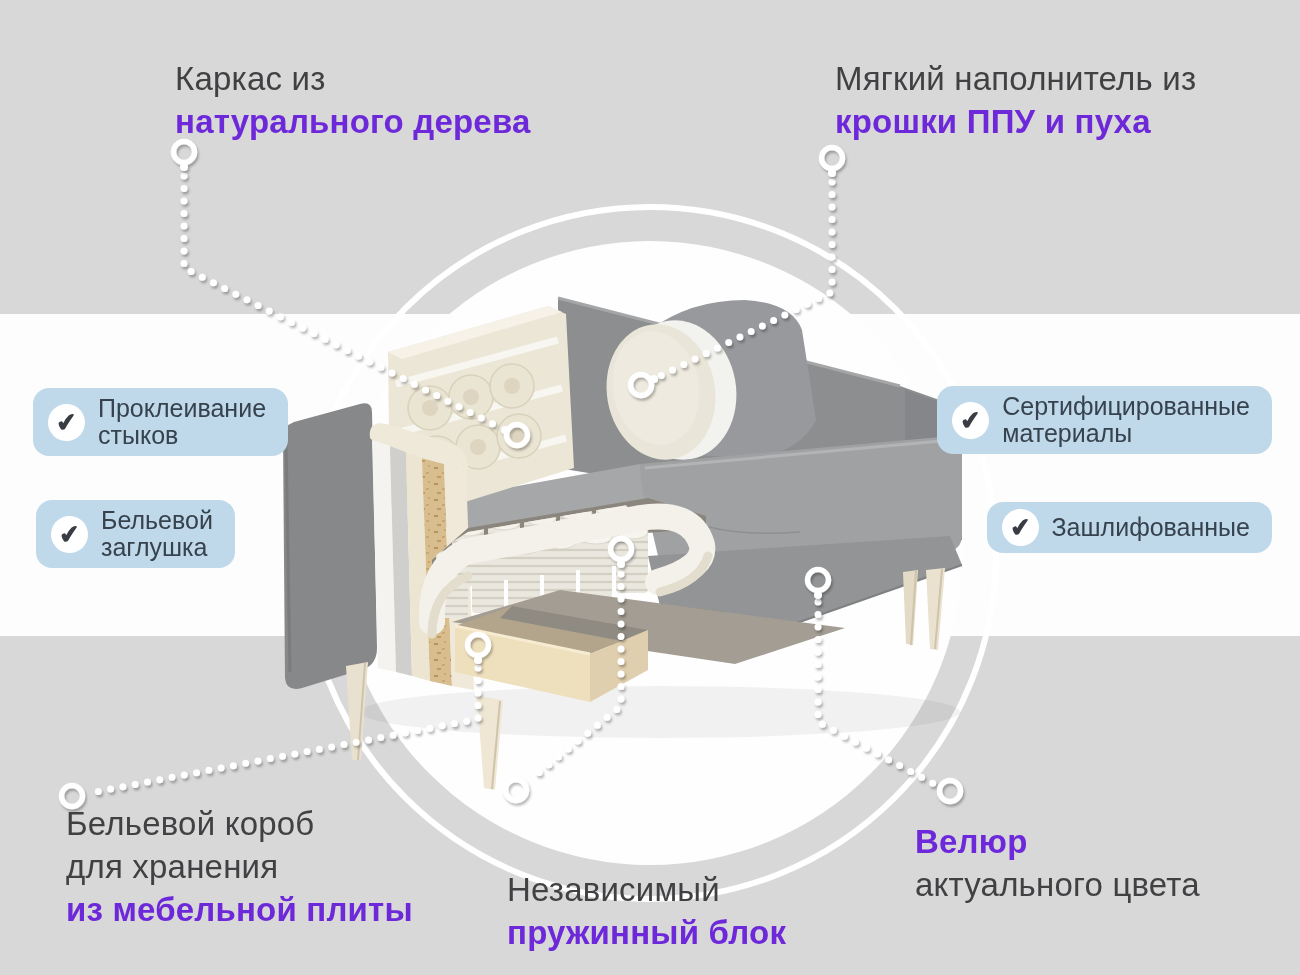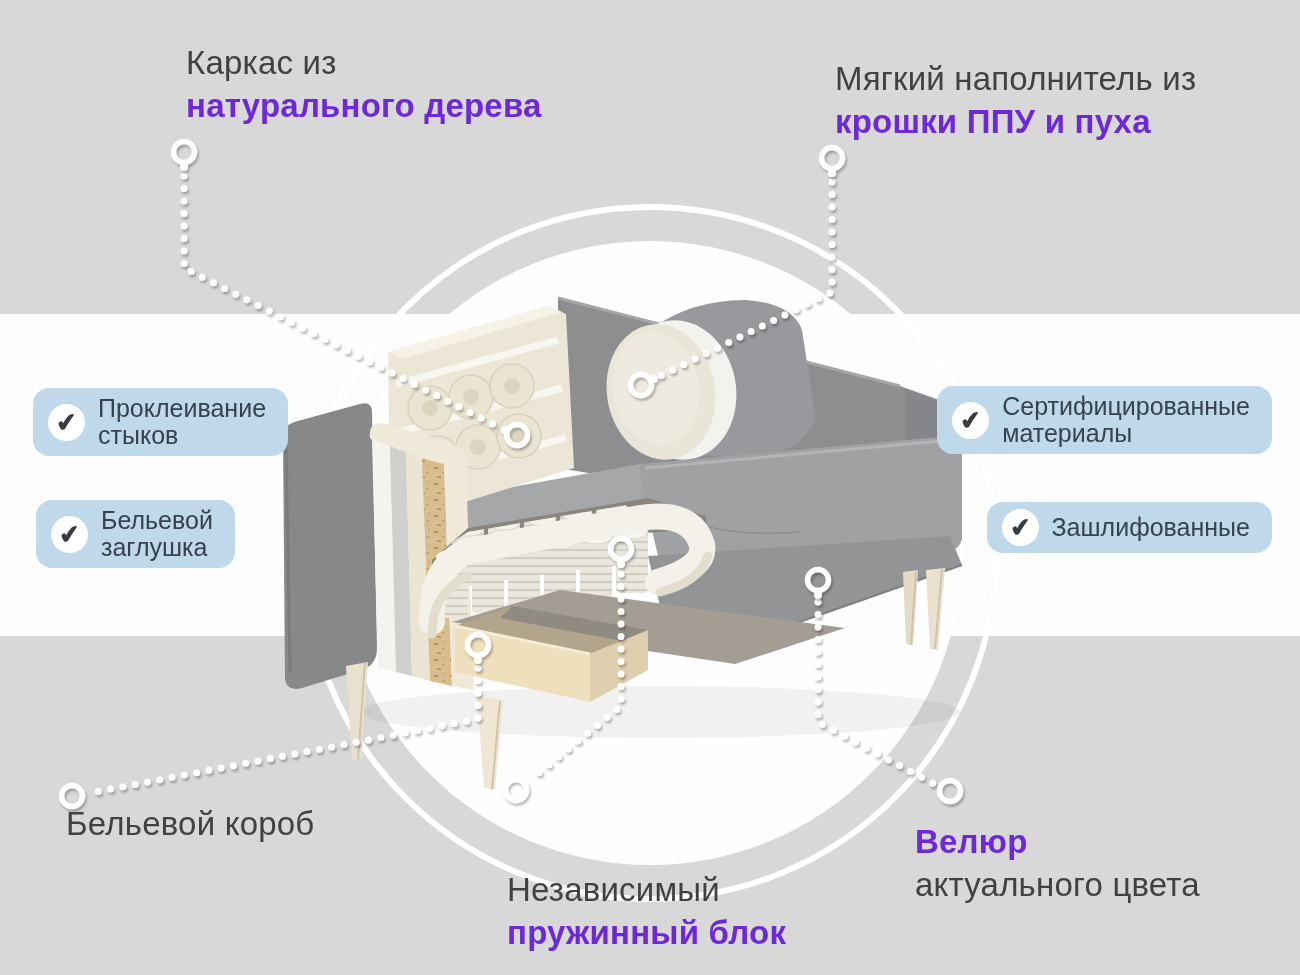--- a/index.html
+++ b/index.html
@@ -198,32 +198,34 @@
         <circle cx="832" cy="173" r="4"></circle>
       <circle cx="621" cy="564" r="4"></circle>
         <circle cx="818" cy="595" r="4"></circle>
       <circle cx="478" cy="660" r="4"></circle>
         <circle cx="505" cy="430" r="4"></circle>
       <circle cx="654" cy="379" r="4"></circle>
     </g>
   </g>
 </svg>
 
-<div class="callout" style="left:175px;top:41px;margin-left:11px;">
+<div class="callout" style="left:175px;top:57px;">
   <div>Каркас из</div>
   <div class="b">натурального дерева</div>
 </div>
 
 <div class="callout" style="left:835px;top:57px;">
   <div>Мягкий наполнитель из</div>
   <div class="b">крошки ППУ и пуха</div>
 </div>
 
 <div class="callout" style="left:66px;top:802px;">
   <div>Бельевой короб</div>
+  <div>для хранения</div>
+  <div class="b">из мебельной плиты</div>
 </div>
 
 <div class="callout" style="left:507px;top:868px;">
   <div>Независимый</div>
   <div class="b">пружинный блок</div>
 </div>
 
 <div class="callout" style="left:915px;top:820px;">
   <div class="b">Велюр</div>
   <div>актуального цвета</div>

